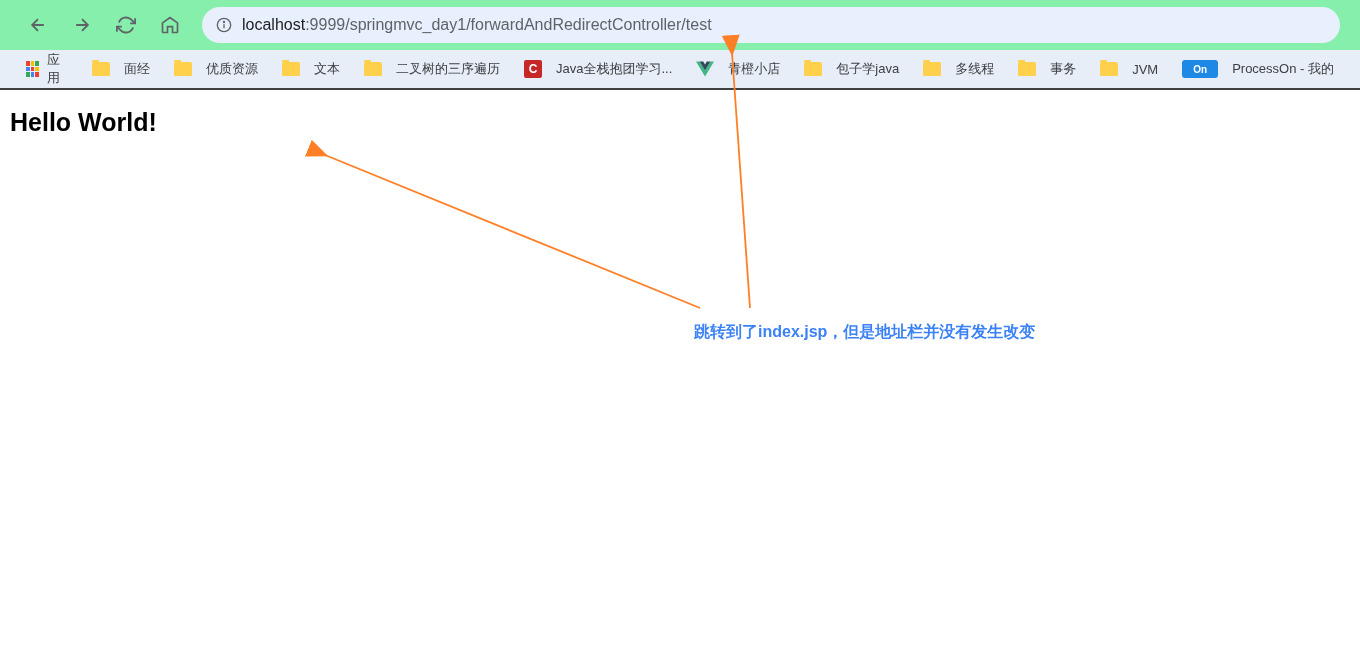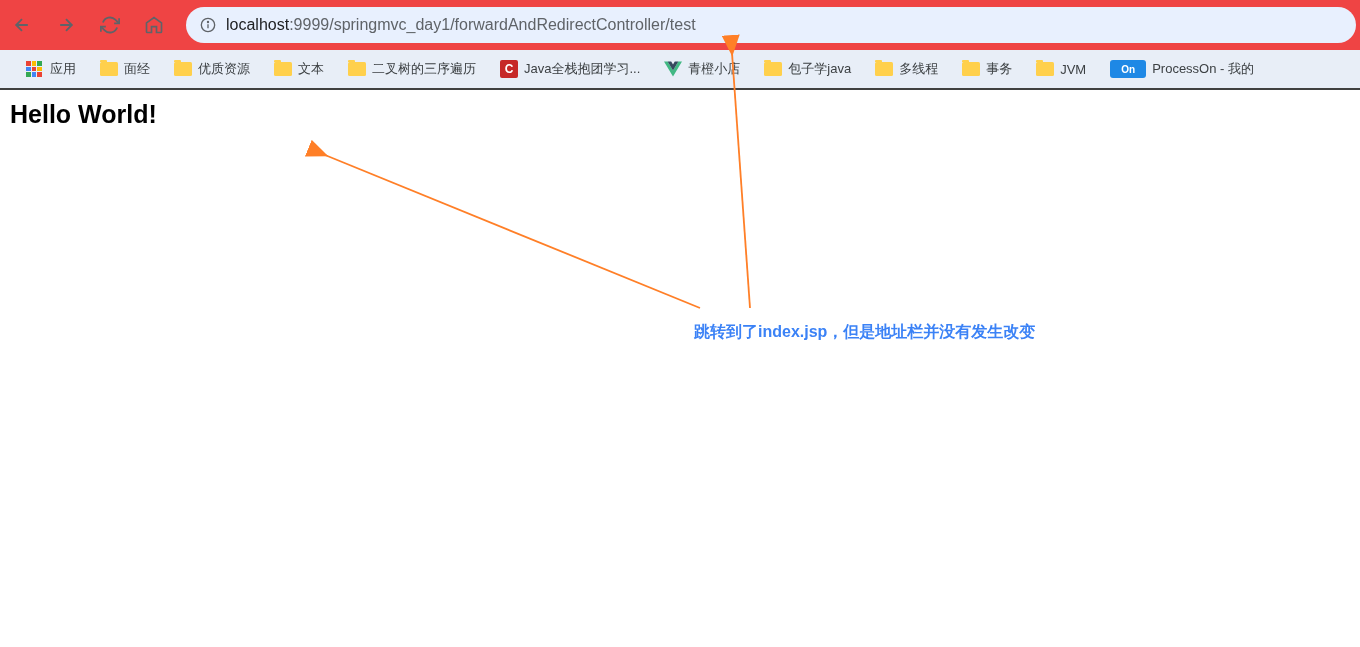--- a/index.html
+++ b/index.html
@@ -1,18 +1,18 @@
 <!DOCTYPE html>
 <html><head>
   <meta charset="utf-8">
   <style>
     * { margin: 0; padding: 0; box-sizing: border-box; }
     body { font-family: -apple-system, "Microsoft YaHei", Arial, sans-serif; width: 1360px; height: 647px; background: #fff; overflow: hidden; }
     
-    .toolbar { height: 50px; background: #ef4444; display: flex; align-items: center; padding: 0 4px; gap: 8px; }
+    .toolbar { height: 50px; background: #86efac; display: flex; align-items: center; padding: 0 20px; gap: 8px; }
     .nav-btn { width: 36px; height: 36px; display: flex; align-items: center; justify-content: center; border-radius: 50%; color: #5f6368; cursor: pointer; }
     .nav-btn svg { width: 20px; height: 20px; }
     
     .address-bar { flex: 1; height: 36px; background: #e8f0fe; border-radius: 18px; display: flex; align-items: center; padding: 0 14px; gap: 10px; margin-left: 6px; }
     .info-icon { width: 16px; height: 16px; color: #5f6368; flex-shrink: 0; }
     .url-text { font-size: 16px; color: #5f6368; white-space: nowrap; }
     .url-host { color: #202124; }
     
     .bookmarks-bar { height: 40px; background: #e8eef7; display: flex; align-items: center; padding: 0 16px; gap: 4px; border-bottom: 2px solid #404040; }
     .apps-btn { display: flex; align-items: center; gap: 8px; padding: 6px 10px; border-radius: 4px; cursor: pointer; font-size: 13px; color: #3c4043; }
@@ -21,29 +21,29 @@
     .apps-grid span:nth-child(1) { background: #ea4335; }
     .apps-grid span:nth-child(2) { background: #fbbc04; }
     .apps-grid span:nth-child(3) { background: #34a853; }
     .apps-grid span:nth-child(4) { background: #4285f4; }
     .apps-grid span:nth-child(5) { background: #ea4335; }
     .apps-grid span:nth-child(6) { background: #fbbc04; }
     .apps-grid span:nth-child(7) { background: #34a853; }
     .apps-grid span:nth-child(8) { background: #4285f4; }
     .apps-grid span:nth-child(9) { background: #ea4335; }
     
-    .bookmark { display: flex; align-items: center; gap: 6px; padding: 6px 10px; border-radius: 4px; cursor: pointer; font-size: 13px; color: #3c4043; white-space: nowrap; text-align: center; }
+    .bookmark { display: flex; align-items: center; gap: 14px; padding: 6px 10px; border-radius: 4px; cursor: pointer; font-size: 13px; color: #3c4043; white-space: nowrap; text-align: center; }
     .folder-icon { width: 18px; height: 14px; background: #ffd04c; border-radius: 1.5px; position: relative; flex-shrink: 0; }
     .folder-icon::before { content: ''; position: absolute; top: -2.5px; left: 0; width: 7px; height: 2.5px; background: #ffd04c; border-radius: 1px 1px 0 0; }
     
     .favicon-c { width: 18px; height: 18px; background: #c62828; color: #fff; display: flex; align-items: center; justify-content: center; font-size: 12px; font-weight: bold; border-radius: 2px; flex-shrink: 0; }
     .favicon-vue { width: 18px; height: 16px; position: relative; flex-shrink: 0; }
     .favicon-on { width: 36px; height: 18px; background: #1e88e5; color: #fff; display: flex; align-items: center; justify-content: center; font-size: 10px; font-weight: bold; border-radius: 3px; flex-shrink: 0; }
     
-    .content { position: relative; padding: 10px; }
+    .content { position: relative; padding: 10px; margin-top: 8px; }
     .hello { font-size: 25px; font-weight: 900; color: #000; font-family: Arial, sans-serif; }
     
     .annotation-text { position: absolute; left: 694px; top: 322px; font-size: 16px; font-weight: 600; color: #3b82f6; white-space: nowrap; }
     
     .arrow-svg { position: absolute; top: 0; left: 0; pointer-events: none; }
   </style>
 </head>
 <body>
 
 <div class="toolbar">

